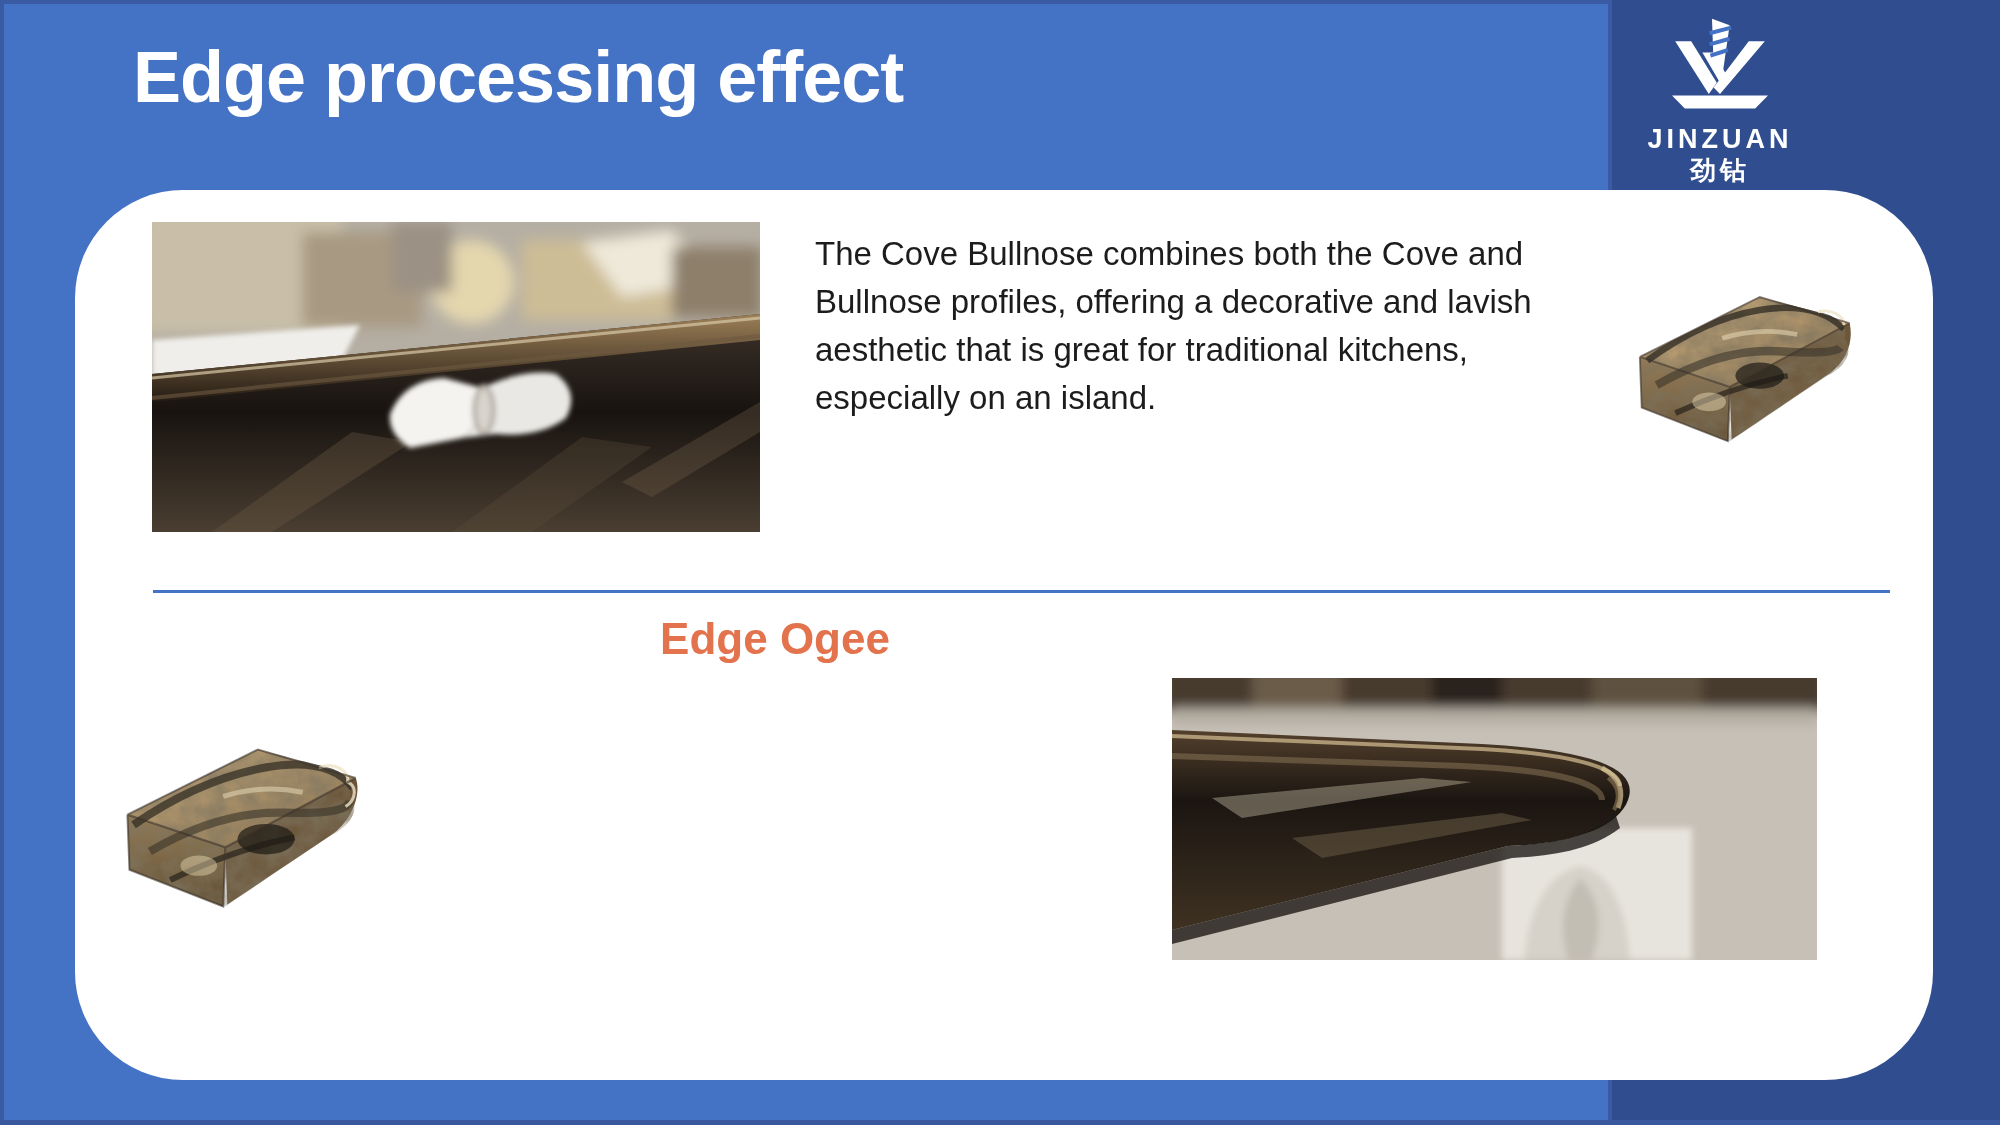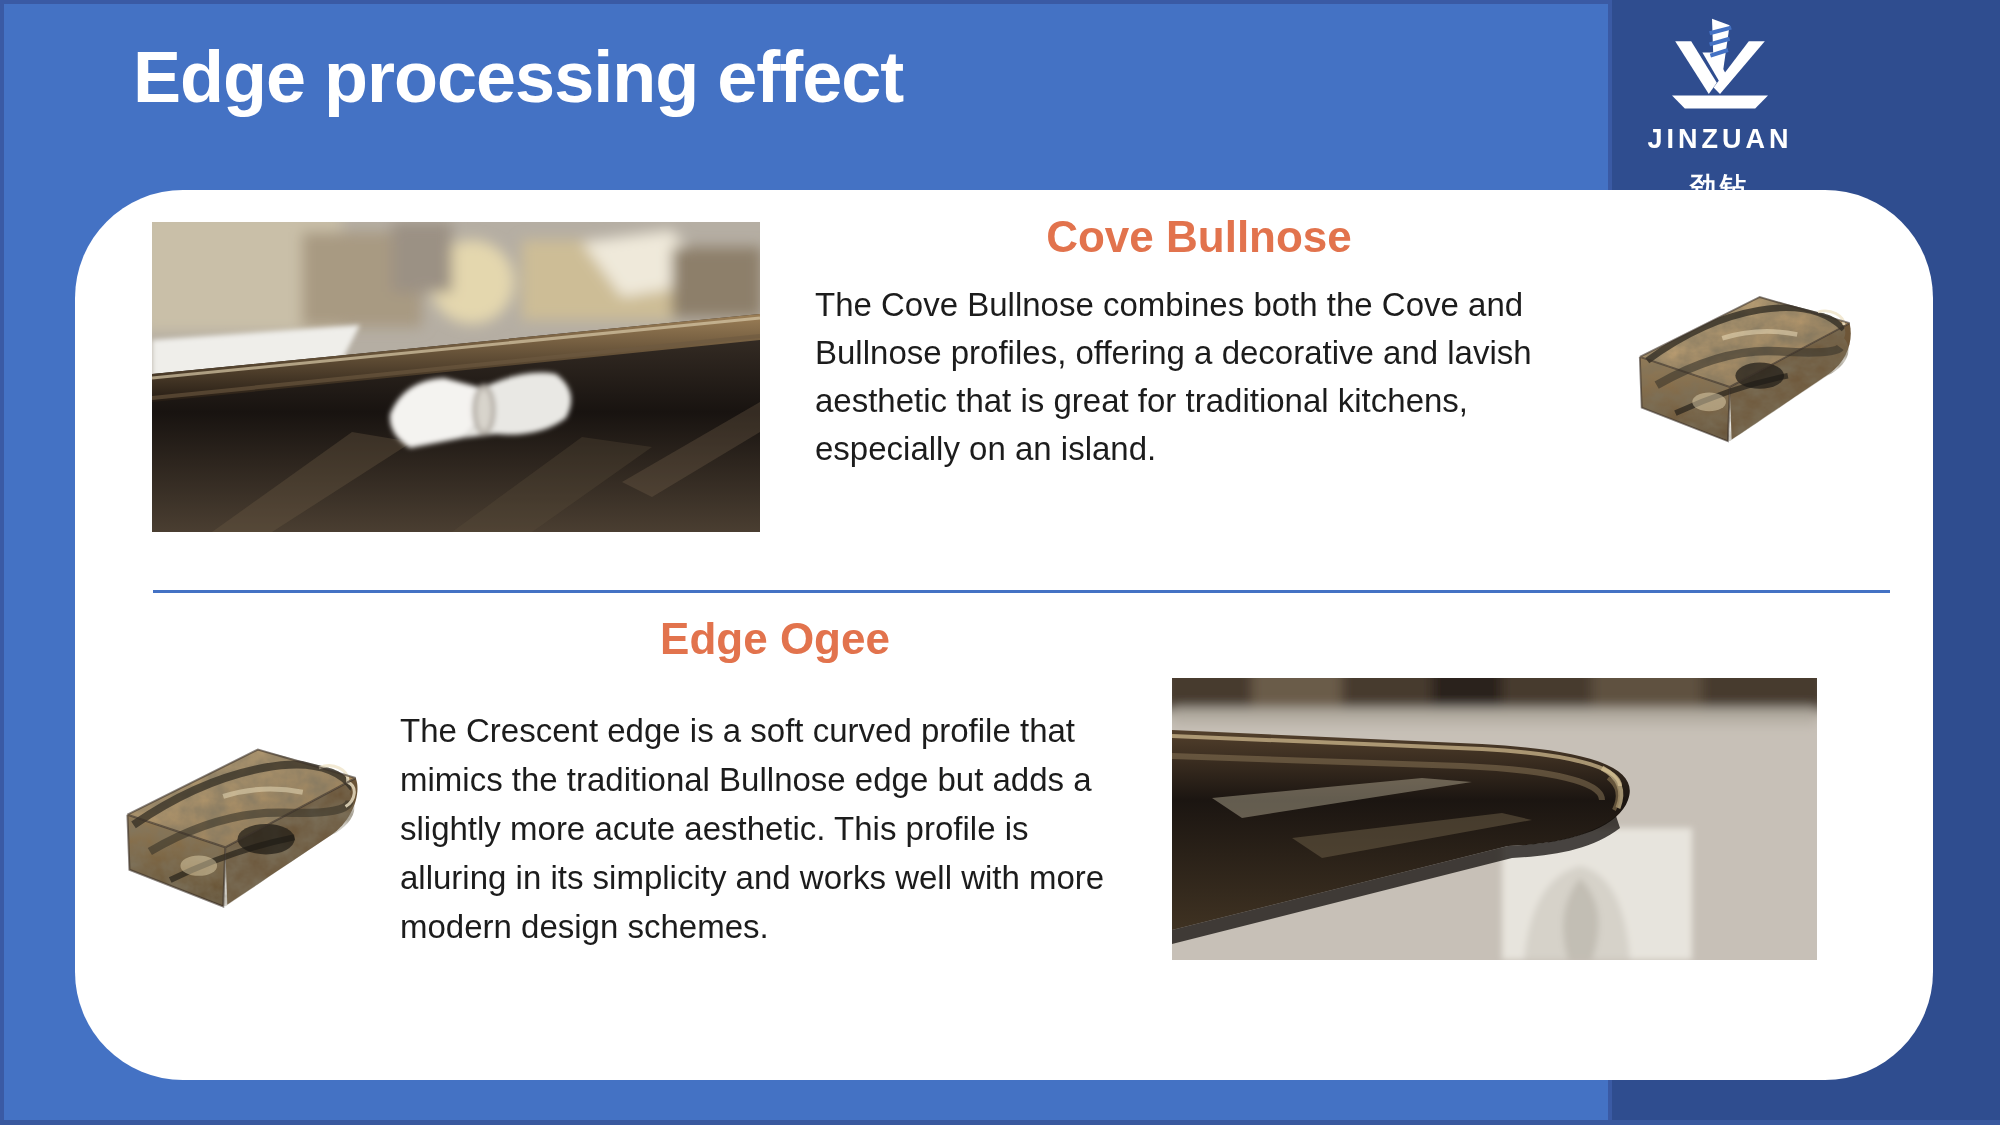--- a/index.html
+++ b/index.html
@@ -9,21 +9,21 @@
          box-shadow:inset 0 0 0 4px #3a5aa4;}
   
   .title{position:absolute;left:133px;top:38px;margin:0;color:#ffffff;
          font-size:72px;font-weight:bold;letter-spacing:-1px;line-height:1.1;}
   .logo{position:absolute;left:1630px;top:16px;width:180px;display:flex;
         flex-direction:column;align-items:center;justify-content:flex-end;}
   .logo svg{display:block;}
   .logo-name{color:#ffffff;font-weight:bold;font-size:27px;letter-spacing:4px;
              margin-top:2px;line-height:1;}
   .logo-cn{color:#ffffff;font-weight:bold;font-size:26px;letter-spacing:4px;
-           margin-top:20px;line-height:1;}
+           margin-top:4px;line-height:1;}
   
   .card{position:absolute;left:75px;top:190px;width:1858px;height:890px;
         background:#ffffff;border-radius:108px;}
   .photo{position:absolute;overflow:hidden;}
   .photo svg{display:block;}
   .photo-cove{left:77px;top:32px;width:608px;height:310px;}
   .photo-ogee{left:1097px;top:488px;width:645px;height:282px;}
   .sample-cove{left:1540px;top:92px;width:252px;height:178px;}
   .sample-ogee{left:30px;top:540px;width:265px;height:200px;}
   .textcol-cove{position:absolute;left:740px;top:22px;width:768px;}
@@ -116,21 +116,20 @@
         <g filter="url(#blurS)">
           <path d="M238 192 Q252 158 292 156 L330 166 Q336 196 310 216 L258 226 Q236 212 238 192 Z" fill="#f4f3f0"></path>
           <path d="M330 166 Q372 146 404 152 Q428 170 414 196 Q388 216 344 212 L310 216 Q336 196 330 166 Z" fill="#e9e8e4"></path>
           <ellipse cx="332" cy="188" rx="12" ry="26" fill="#b9b4ac"></ellipse>
           <ellipse cx="332" cy="188" rx="7" ry="20" fill="#d8d4cc"></ellipse>
         </g>
       </svg>
     </div>
 
     <div class="textcol-cove">
-      <h2 class="section-heading">Cove Bullnose</h2>
       <p class="section-body">The Cove Bullnose combines both the Cove and Bullnose profiles, offering a decorative and lavish aesthetic that is great for traditional kitchens, especially on an island.</p>
     </div>
 
     <div class="photo sample-cove">
       <svg width="252" height="178" viewBox="0 0 260 190">
         <defs>
           <linearGradient id="topFa" x1="0" y1="0" x2="1" y2="1">
             <stop offset="0" stop-color="#cdb183"></stop>
               <stop offset="1" stop-color="#9c7d55"></stop>
           </linearGradient>
@@ -198,23 +197,20 @@
           <path d="M64 144 Q126 114 186 102" stroke="#262219" stroke-width="6" fill="none" opacity="0.7"></path>
           <path d="M116 62 Q154 50 194 58" stroke="#ecdfbd" stroke-width="5" fill="none" opacity="0.5"></path>
           <ellipse cx="158" cy="104" rx="28" ry="15" fill="#1c1914" opacity="0.7"></ellipse>
           <ellipse cx="92" cy="130" rx="18" ry="10" fill="#ecdcb4" opacity="0.45"></ellipse>
         </g>
         <path d="M210 34 C224 28 240 36 238 48 C248 52 246 66 236 72" stroke="#efe4c8" stroke-width="3" fill="none" opacity="0.8"></path>
         <path d="M22 80 L150 16 L246 44 M22 80 L118 112 L246 44 M22 80 L24 134 L116 170 L118 112" stroke="#3a3128" stroke-width="2" fill="none" opacity="0.6"></path>
       </svg>
     </div>
 
-    <div class="body-ogee-wrap">
-      <p class="section-body">The Crescent edge is a soft curved profile that mimics the traditional Bullnose edge but adds a slightly more acute aesthetic. This profile is alluring in its simplicity and works well with more modern design schemes.</p>
-    </div>
 
     <div class="photo photo-ogee">
       <svg width="645" height="282" viewBox="0 0 645 282">
         <defs>
           <filter id="blurB" x="-20%" y="-20%" width="140%" height="140%">
               <feGaussianBlur stdDeviation="6"></feGaussianBlur>
             </filter>
           <filter id="blurB2" x="-20%" y="-20%" width="140%" height="140%">
               <feGaussianBlur stdDeviation="3"></feGaussianBlur>
             </filter>

